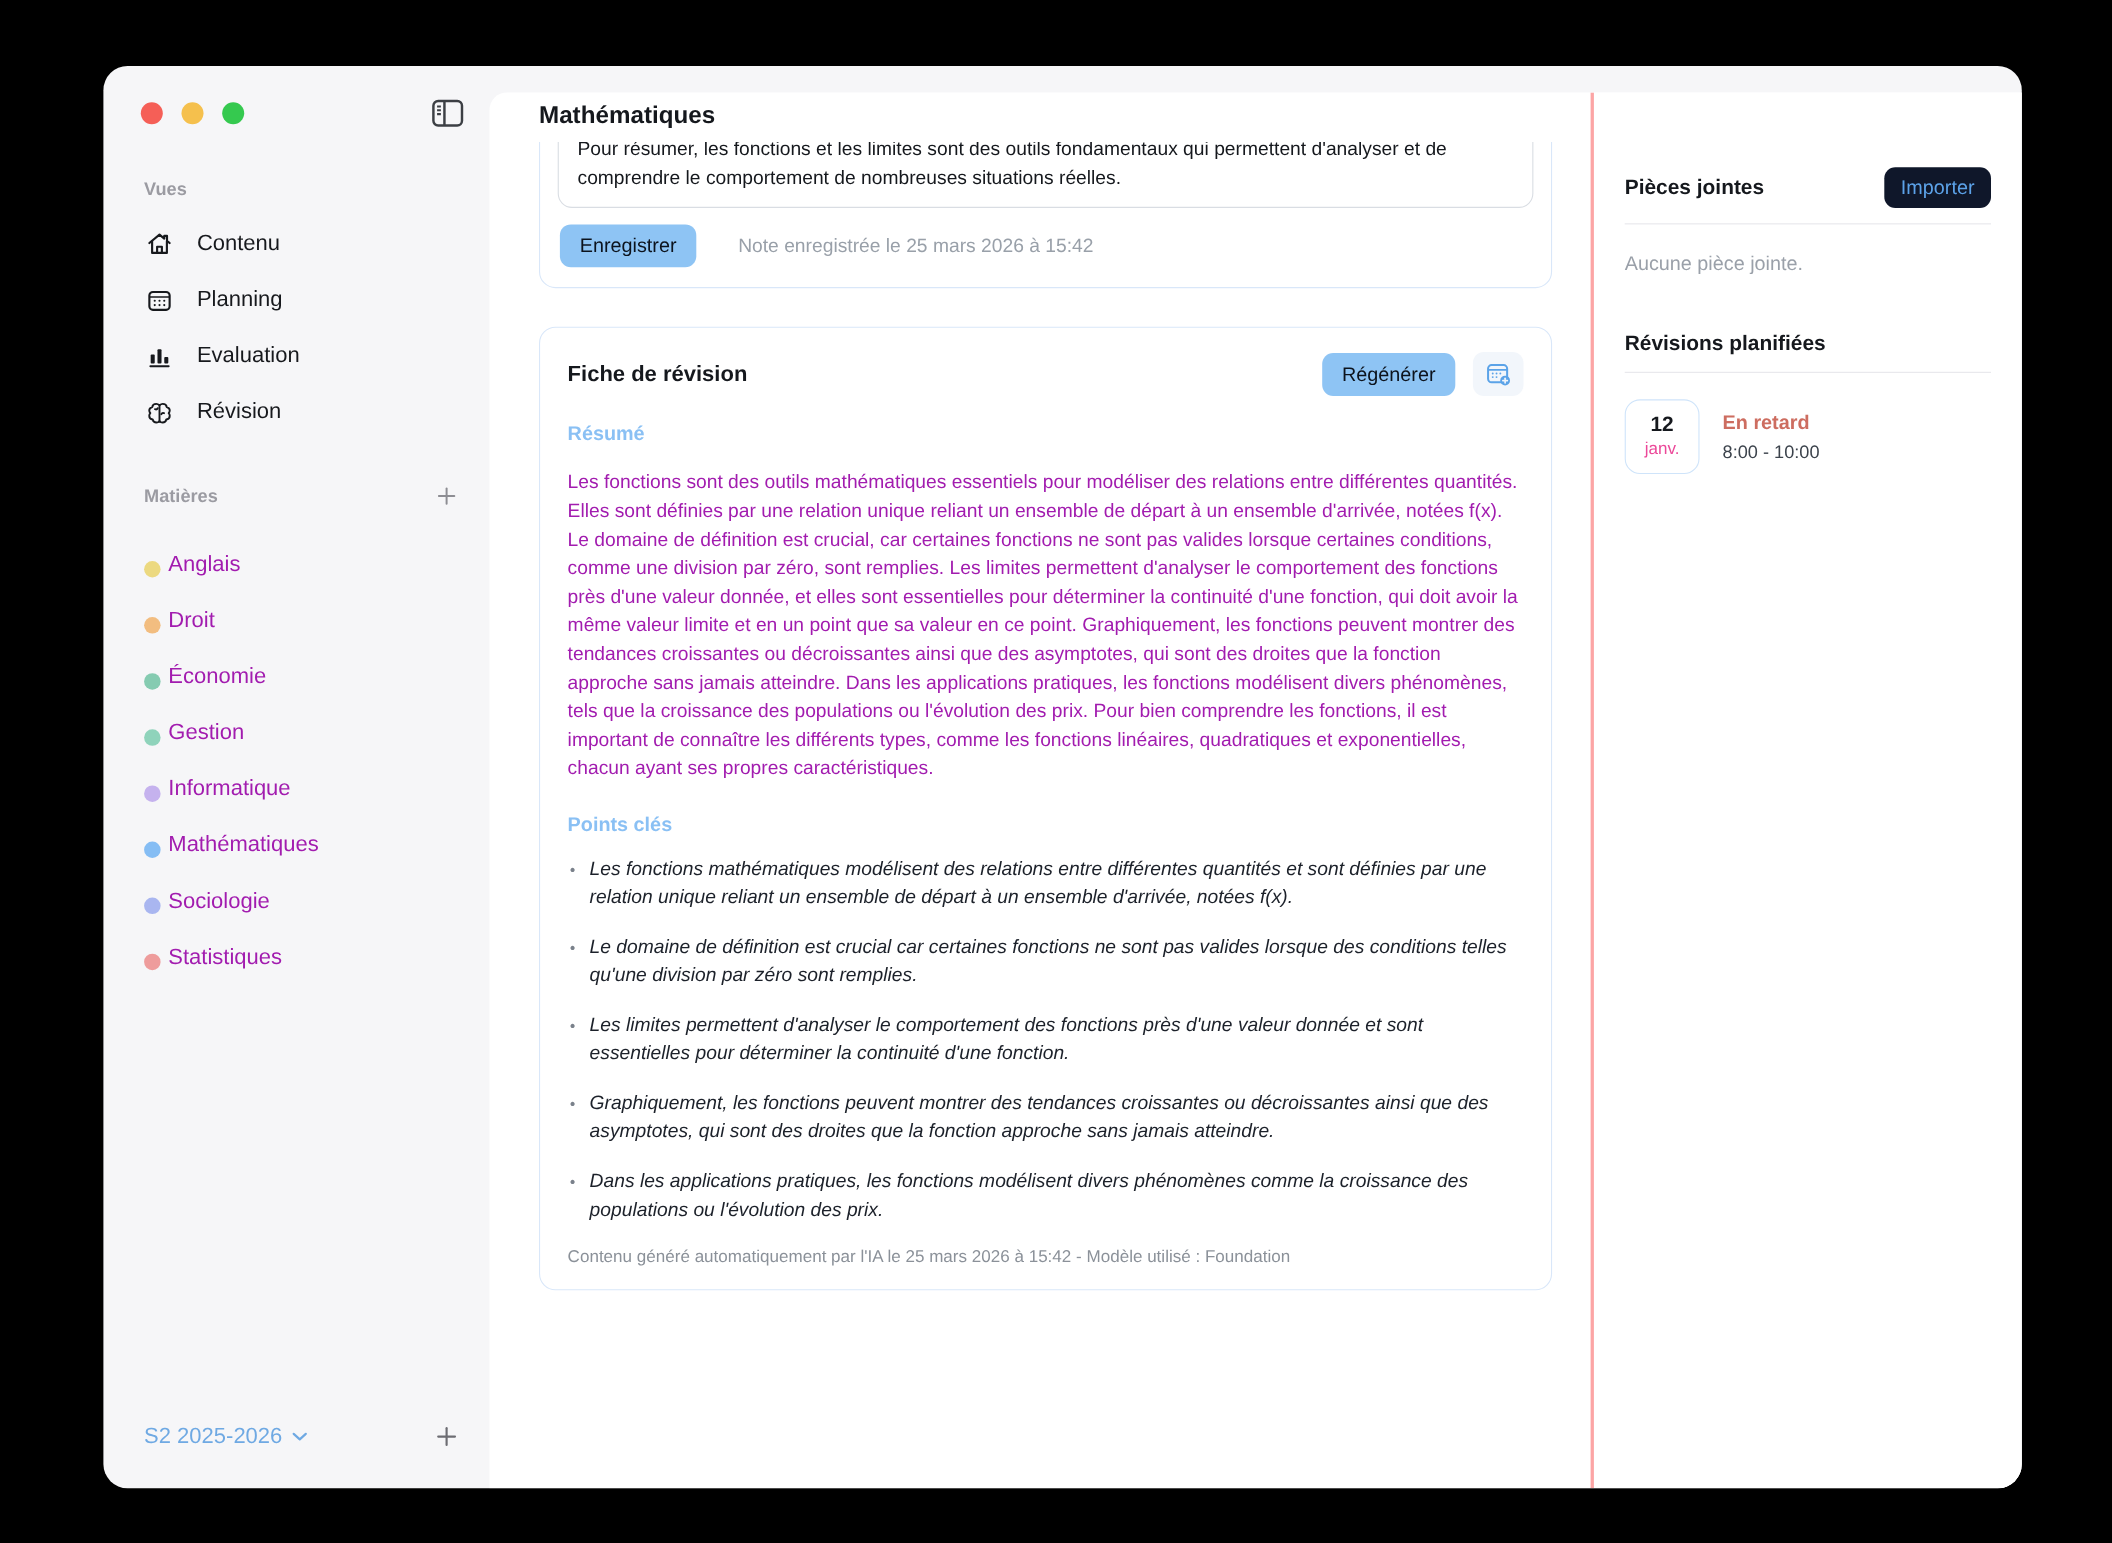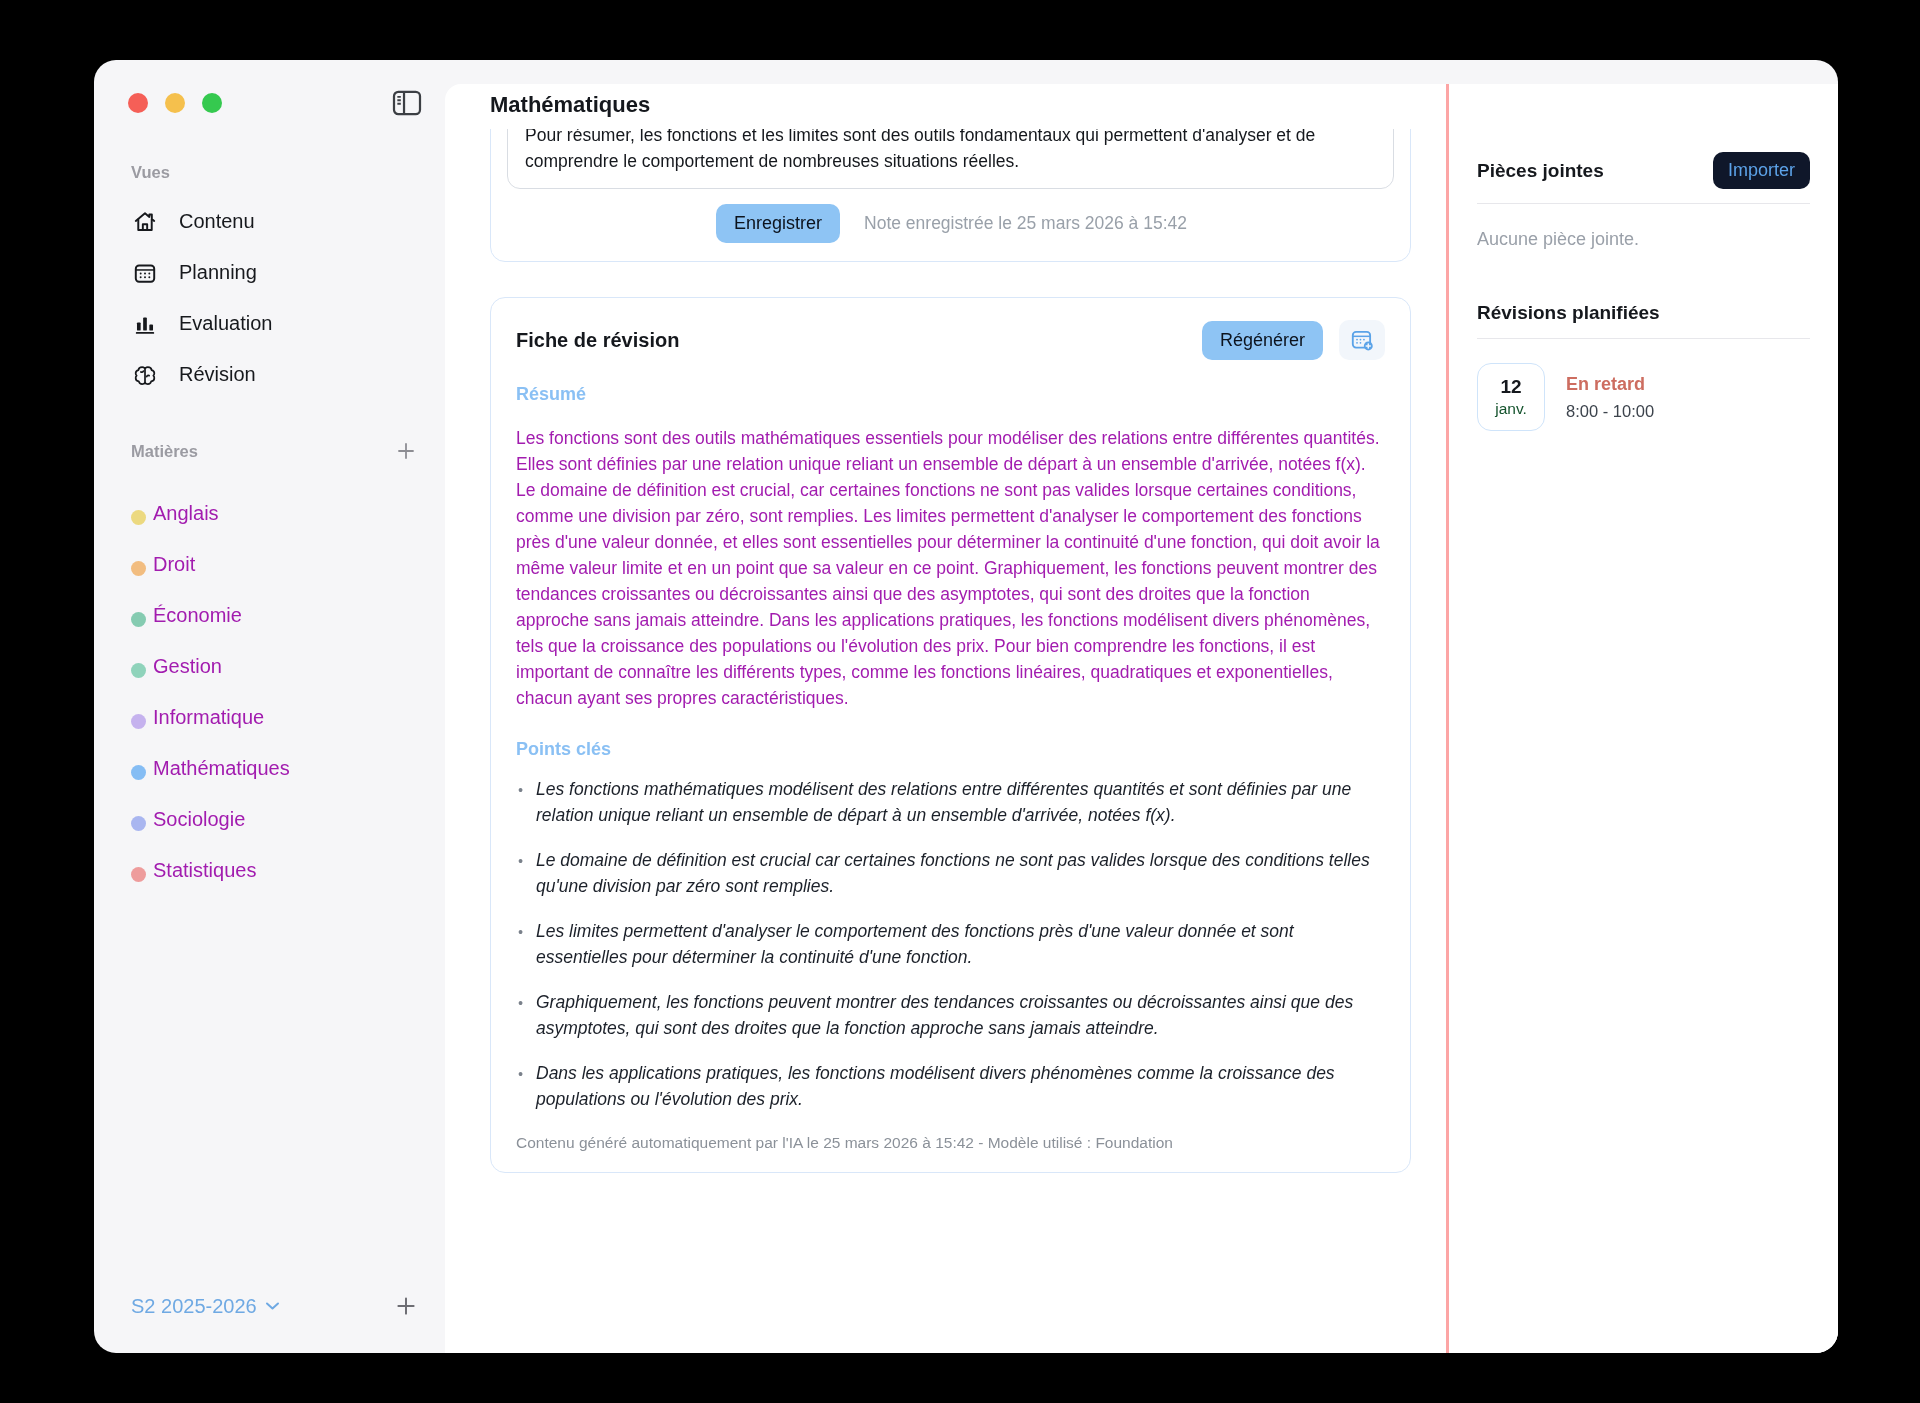--- a/index.html
+++ b/index.html
@@ -35,21 +35,21 @@
   
   .content { position:relative; flex:1; margin-top:24px; background:#fff; border-top-left-radius:16px; display:flex; min-width:0; overflow:hidden; }
   .main { flex:1; min-width:0; display:flex; flex-direction:column; }
   .main-titlebar { padding:8px 35px 11px 45px; }
   .page-title { font-size:22px; font-weight:bold; color:#15181d; }
   .scroll-area { flex:1; overflow:hidden; padding:0 35px 0 45px; }
 
   .card { background:#fff; border:1px solid #d9e7f9; border-radius:15px; }
   .note-card { margin-top:-37px; padding:16px 16px 18px 16px; }
   .note-textarea { border:1px solid #d9dde3; border-radius:13px; padding:12px 17px 14px 17px; font-size:17.5px; line-height:26px; color:#15181d; background:#fff; }
-  .note-footer { display:flex; align-items:center; gap:24px; margin-top:15px; padding-left:2px;justify-content:center; }
+  .note-footer { display:flex; align-items:center; gap:38px; margin-top:15px; padding-left:2px; }
   .btn-blue { background:#8ec4f4; color:#0c131d; border:none; border-radius:10px; padding:9px 18px; font-size:18px; font-weight:500; font-family:inherit; }
   .note-status { font-size:17.5px; color:#99a0a9; }
 
   .fiche-card { margin-top:35px; margin-bottom:40px; padding:22px 25px 20px 25px; }
   .fiche-header { display:flex; align-items:center; }
   .fiche-title { font-size:20px; font-weight:bold; color:#15181d; flex:1; }
   .icon-btn { width:46px; height:40px; margin-left:16px; background:#f2f6fb; border-radius:10px; display:flex; align-items:center; justify-content:center; }
   .sub-heading { margin-top:24px; font-size:18px; font-weight:bold; color:#8ac0f4; }
   .summary-text { margin-top:20px; font-size:17.5px; line-height:26px; color:#a21caf; }
   .kp-list { margin-top:16px; list-style:none; }
@@ -61,21 +61,21 @@
   .rightpanel { width:392px; flex-shrink:0; border-left:3px solid #fca5a5; padding:68px 28px 0 28px; background:#fff; }
   .rp-header { display:flex; align-items:center; justify-content:space-between; }
   .rp-title { font-size:19px; font-weight:bold; color:#15181d; }
   .pill-btn { background:#0f172a; border:none; border-radius:10px; padding:8px 15px; font-size:18px; font-weight:500; color:#5ca2e8; font-family:inherit; }
   .rp-divider { height:1px; background:#e7e7eb; margin-top:14px; }
   .rp-empty { margin-top:25px; font-size:18px; color:#9aa0a9; }
   .rp-section2 { margin-top:52px; }
   .rev-item { display:flex; align-items:center; margin-top:24px; }
   .date-box { width:68px; height:68px; border:1.5px solid #cfe4fa; border-radius:14px; display:flex; flex-direction:column; align-items:center; justify-content:center; background:#fff; }
   .date-day { font-size:19px; font-weight:bold; color:#15181d; }
-  .date-month { font-size:15.5px; color:#14532d; margin-top:2px; }
+  .date-month { font-size:15.5px; color:#ec4899; margin-top:2px; }
   .rev-info { margin-left:21px; }
   .rev-status { font-size:18px; font-weight:bold; color:#cd6d60; }
   .rev-time { margin-top:7px; font-size:16.5px; color:#3c434c; }
 
   svg { display:block; }
 </style>
 </head>
 <body>
 
 <div class="stage">

